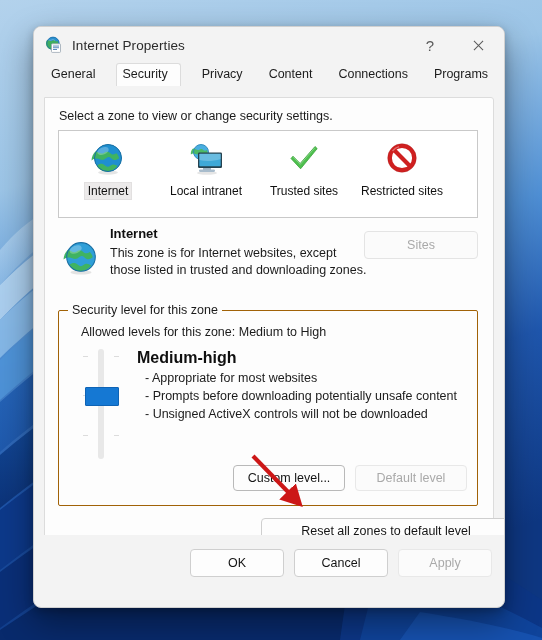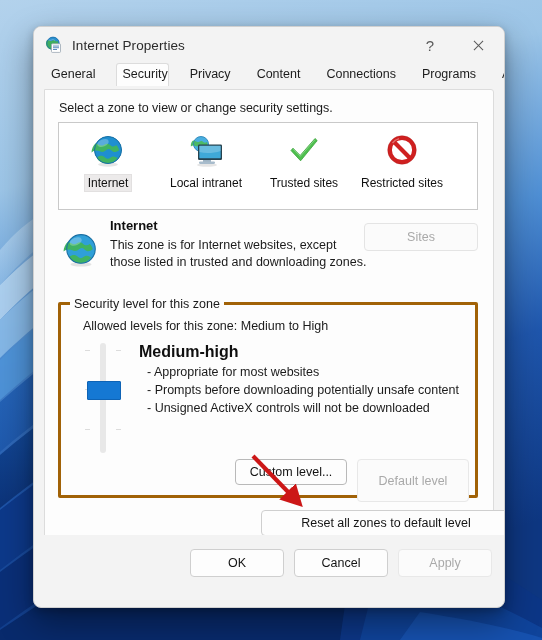--- a/index.html
+++ b/index.html
@@ -68,29 +68,29 @@
     padding: 3px 5px 3px 5px;
     line-height: 15px;
     background: transparent;
     white-space: nowrap;
   }
   .tab.active {
     background: #fdfdfd;
     border: 1px solid #dcdcdc;
     border-bottom: none;
     border-radius: 3px 3px 0 0;
-    padding: 3px 0 4px 5px;
+    padding: 3px 12px 4px 5px;
     margin-bottom: -1px;
     position: relative;
     z-index: 2;
   }
 
   
   #tabpage {
-    margin: 4px 10px;
+    margin: 12px 10px;
     height: 492px;
     background: #fdfdfd;
     border: 1px solid #dcdcdc;
     border-radius: 0 3px 3px 3px;
     position: relative;
     box-sizing: border-box;
   }
 
   .intro-text {
     position:absolute; left:14px; top:11px;
@@ -147,21 +147,21 @@
     border-radius: 4px;
     color:#a9a9a9;
     font-size:12.5px;
     display:flex; align-items:center; justify-content:center;
   }
 
   
   #seclevel-group {
     position:absolute; left:13px; top:212px;
     width: 420px; height: 196px;
-    border: 3px solid #a16207;
+    border: 1px solid #a16207;
     border-radius: 2px;
     box-sizing: border-box;
   }
   #seclevel-legend {
     position:absolute; left:9px; top:-8px;
     background:#fdfdfd;
     padding: 0 4px;
     font-size: 12.5px;
     color:#1b1b1b;
   }
@@ -218,21 +218,21 @@
     border-color: #e8e8e8;
     color: #a9a9a9;
   }
   #custom-level-btn {
     position:absolute; left: 174px; top: 154px;
     width: 112px; height: 26px;
     border-color:#b9b9b9;
   }
   #default-level-btn {
     position:absolute; left: 296px; top: 154px;
-    width: 112px; height: 43px;
+    width: 112px; height: 26px;
   }
   #reset-btn {
     position:absolute; left: 216px; top: 420px;
     width: 250px; height: 26px;
   }
 
   
   #footer {
     position:absolute; left:0; bottom:16px;
     width: 100%; height: 56px;

